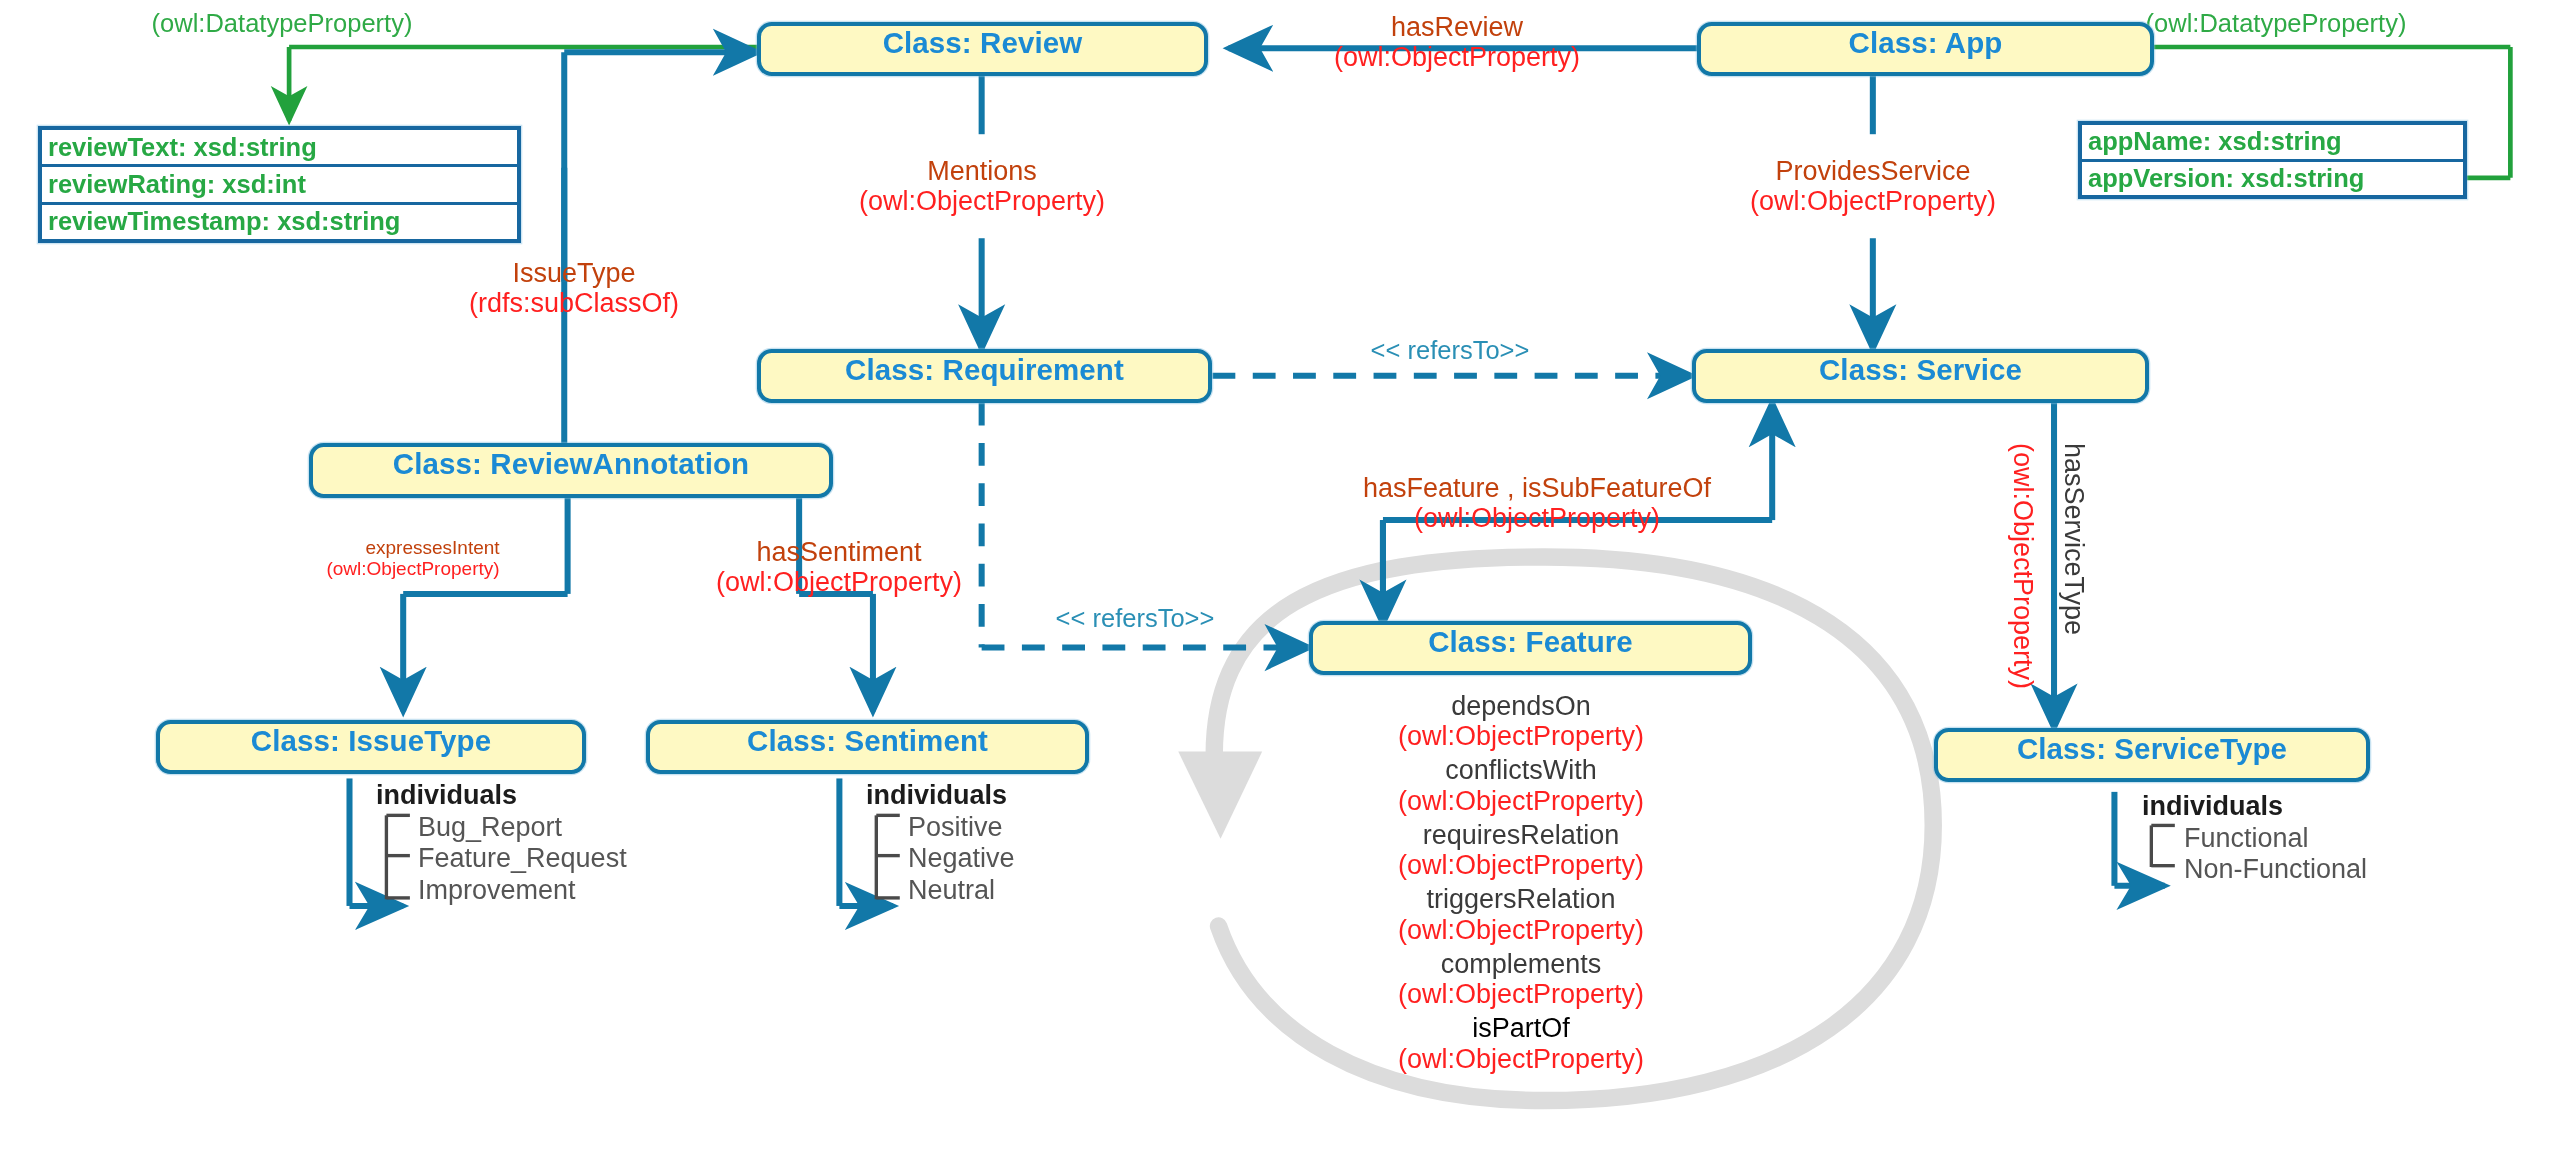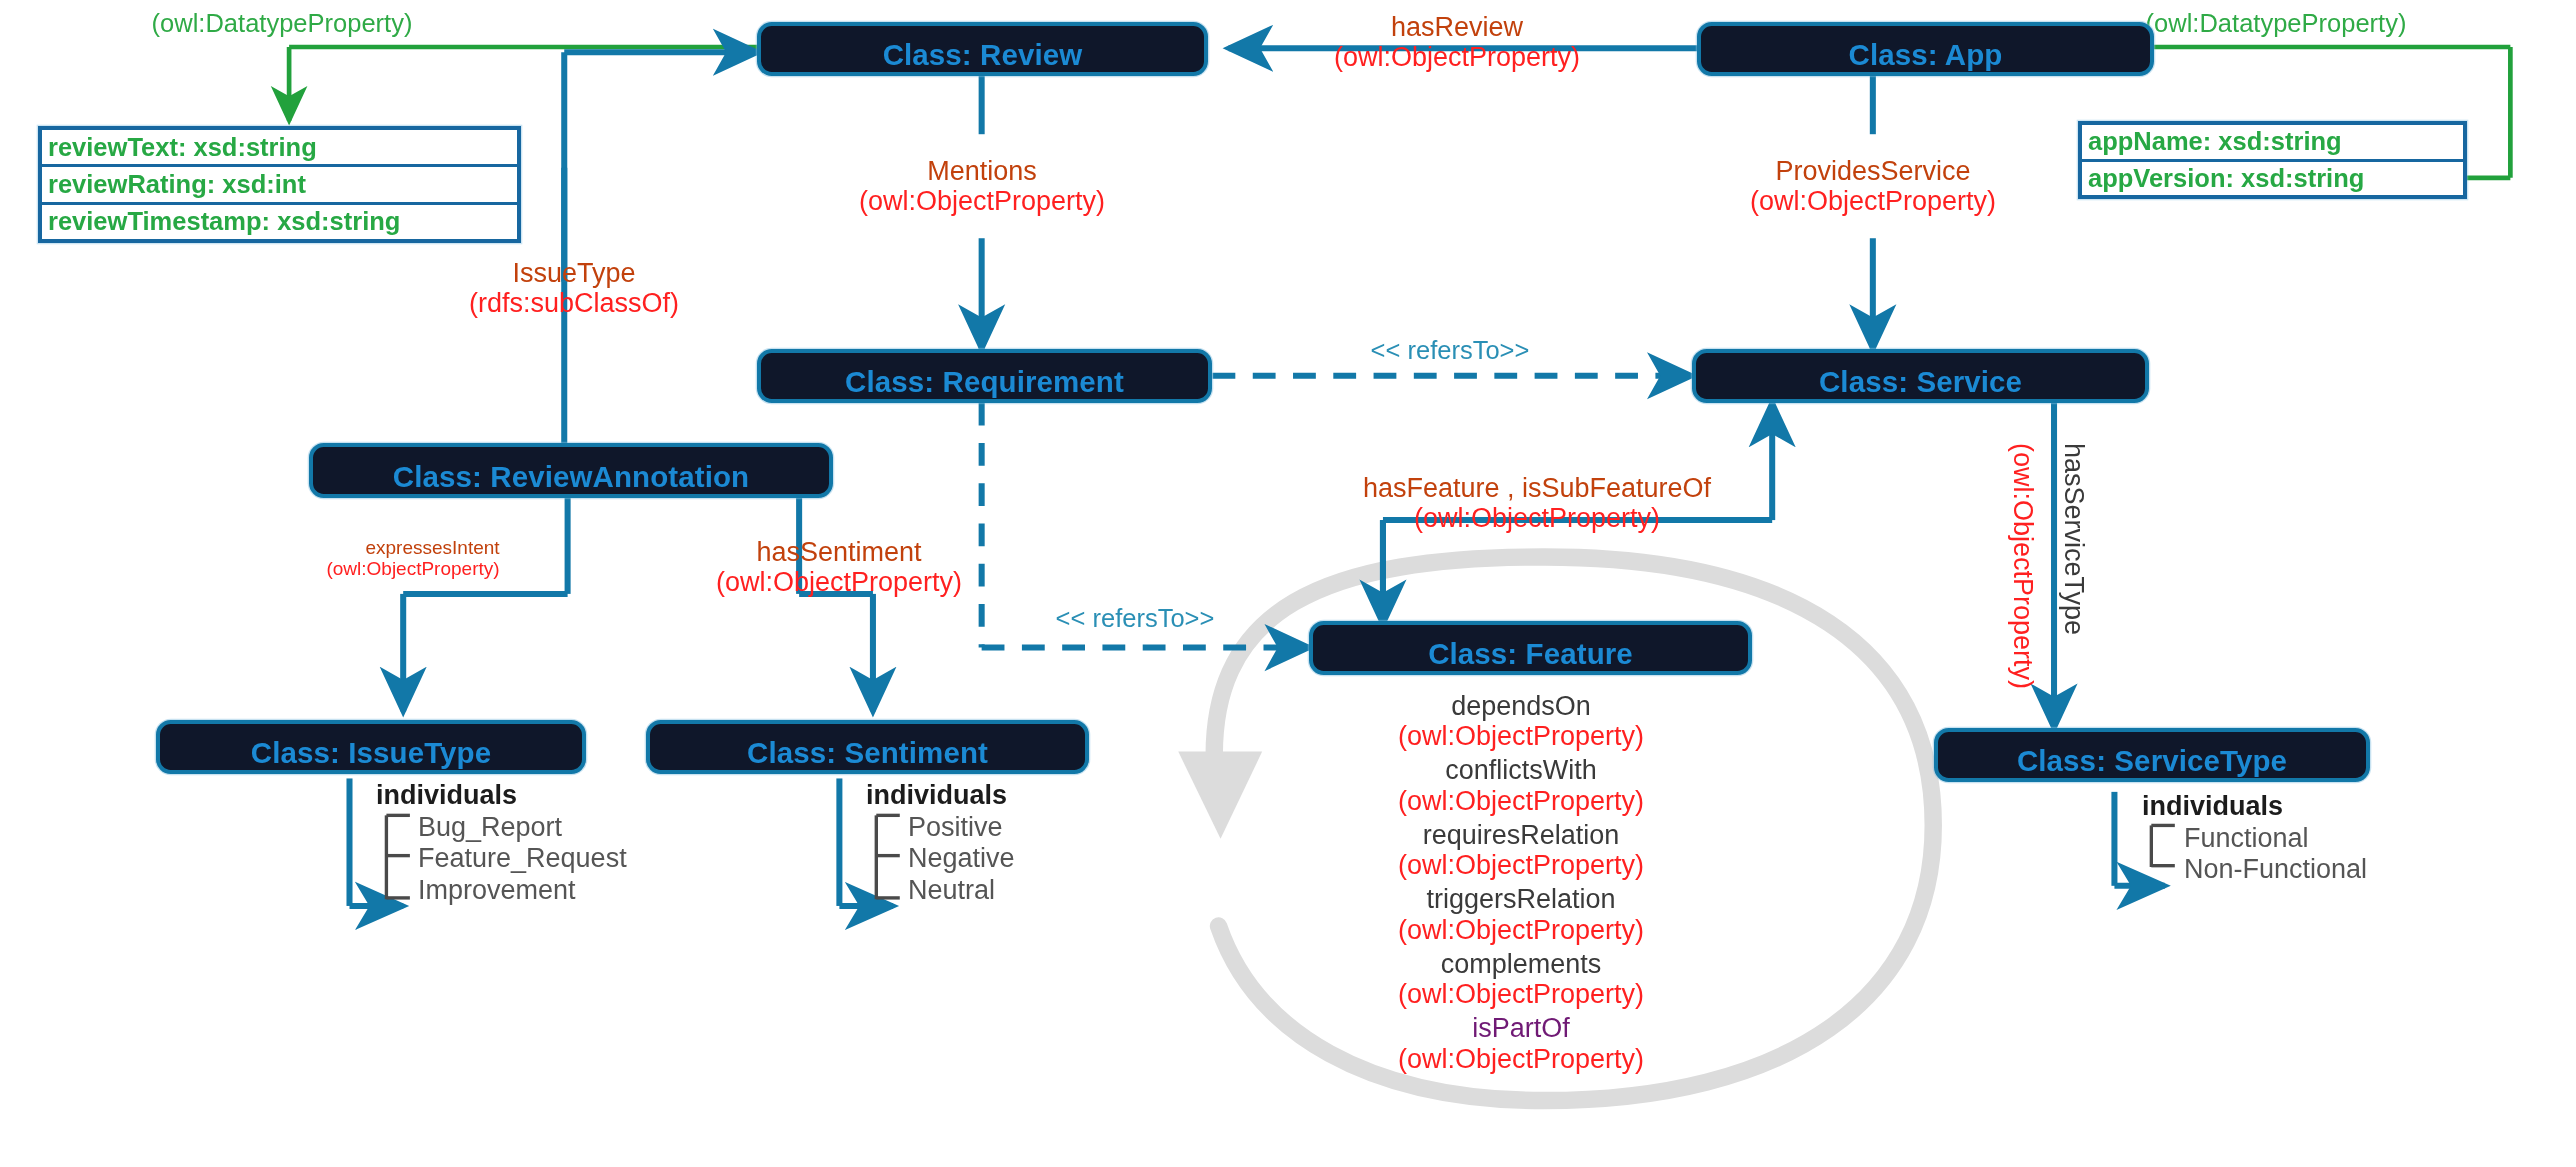--- a/index.html
+++ b/index.html
@@ -7,26 +7,26 @@
     font-family:"Liberation Sans", sans-serif;
     width:2576px;height:1167px;position:relative;overflow:hidden;
   }
   #stage{position:absolute;left:0;top:0;width:2576px;height:1167px;}
   svg.layer{position:absolute;left:0;top:0;width:2576px;height:1167px;pointer-events:none;}
 
   
   .cls{
     position:absolute;
     box-sizing:border-box;
-    background:#0f172a;
+    background:#fef9c3;
     border:4.7px solid #1278a8;
     border-radius:14.8px;
     color:#1b8ad4;
     font-weight:bold;
-    display:flex;align-items:flex-end;justify-content:center;
+    display:flex;align-items:flex-start;justify-content:center;
     letter-spacing:0.1px;
     box-shadow:0 0 0 1.3px rgba(130,190,225,.45);
   }
   .cls span{white-space:nowrap;}
 
   
   .dtbox{
     position:absolute;
     box-sizing:border-box;
     border:4px solid #1767a0;
@@ -308,21 +308,21 @@
     </div>
     <div style="margin-bottom:4px;">
       <div style="color:#3a3a3a;">triggersRelation</div>
       <div style="color:#ff2020;">(owl:ObjectProperty)</div>
     </div>
     <div style="margin-bottom:4px;">
       <div style="color:#3a3a3a;">complements</div>
       <div style="color:#ff2020;">(owl:ObjectProperty)</div>
     </div>
     <div>
-      <div style="color:#701a75;">isPartOf</div>
+      <div style="color:#000000;">isPartOf</div>
       <div style="color:#ff2020;">(owl:ObjectProperty)</div>
     </div>
   </div>
 
   <div class="inds" style="left:376px;top:780px;font-size:27px;">
     <div class="hd">individuals</div>
     <div class="it" style="padding-left:42px;">Bug_Report</div>
     <div class="it" style="padding-left:42px;">Feature_Request</div>
     <div class="it" style="padding-left:42px;">Improvement</div>
   </div>

